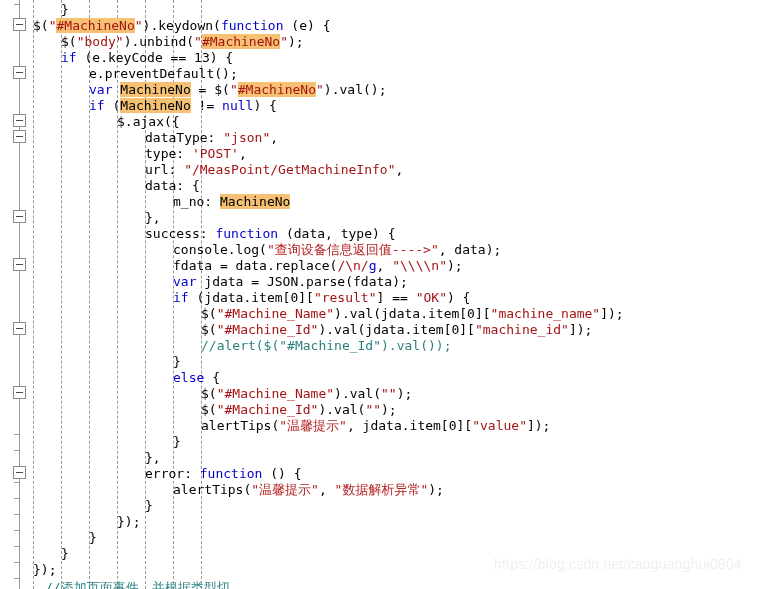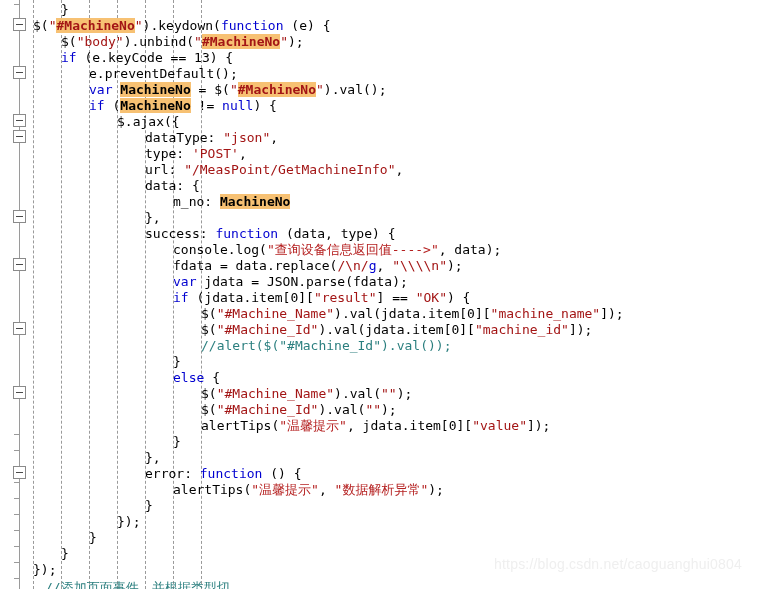--- a/index.html
+++ b/index.html
@@ -76,21 +76,20 @@
     color: #000000;
     letter-spacing: 0px;
   }
   .kw      { color: #0000d0; }
   .str     { color: #a31515; }
   .strcn   { color: #b52020; }
   .cmt     { color: #2b7f7f; }
   .hl {
     background: #f7c173;
     color: #000000;
-    font-weight: bold;
   }
   .hl .str, .hl .strcn { color: #a31515; }
 
   
   #watermark {
     position: absolute;
     left: 494px; top: 556px;
     font-family: "Liberation Sans", sans-serif;
     font-size: 14px;
     color: #efefef;

